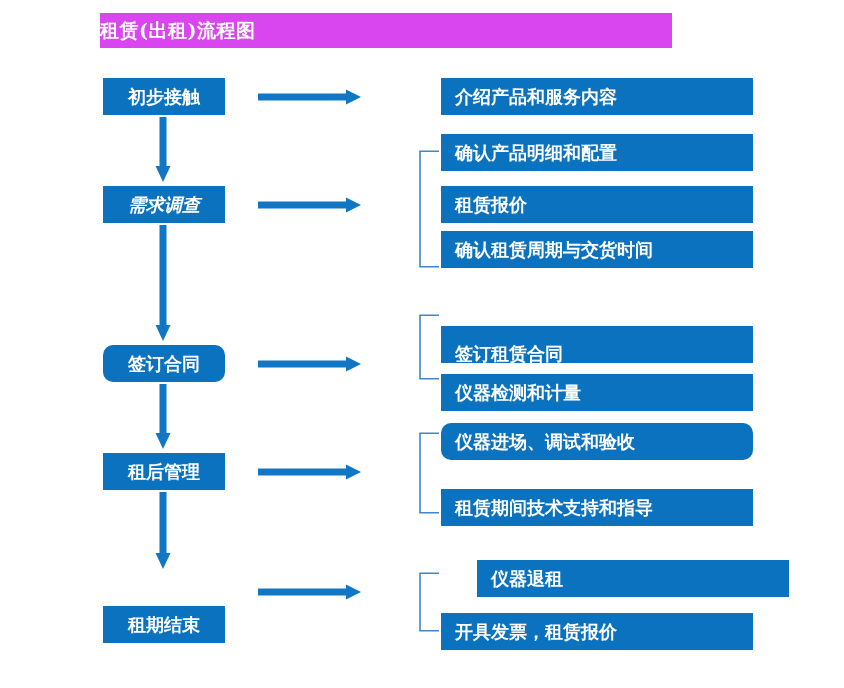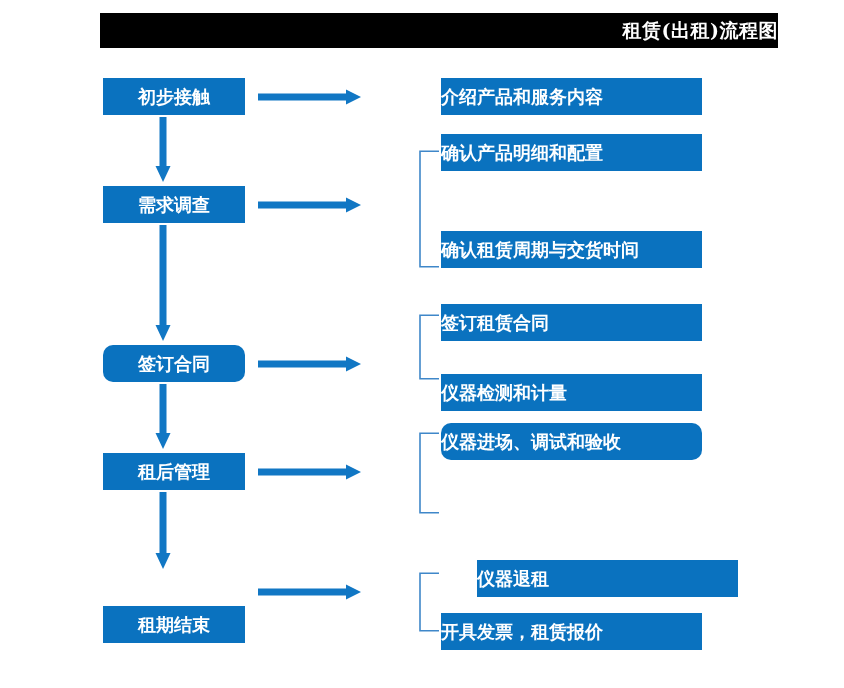--- a/index.html
+++ b/index.html
@@ -20,26 +20,26 @@
     left: 0; top: 0;
     width: 844px;
     height: 688px;
   }
 
   
   .title-bar {
     position: absolute;
     left: 100px;
     top: 13px;
-    width: 678px;
+    width: 572px;
     height: 35px;
-    background: #000000;
+    background: #d946ef;
     display: flex;
     align-items: center;
-    justify-content: flex-end;
+    justify-content: flex-start;
   }
   .title-bar .title-text {
     color: #ffffff;
     font-size: 19px;
     font-weight: bold;
     letter-spacing: 0.5px;
     line-height: 1;
     font-family: "DejaVu Serif", "Liberation Serif", serif;
   }
 
@@ -56,32 +56,33 @@
     font-weight: bold;
     font-size: 18px;
     line-height: 1;
     white-space: nowrap;
     font-family: "DejaVu Serif", "Liberation Serif", serif;
   }
 
   
   .node.stage {
     left: 103px;
-    width: 142px;
+    width: 122px;
     height: 37px;
     justify-content: center;
   }
   .node.stage .node-label { font-size: 18px; }
 
   
   .node.detail {
     left: 441px;
-    width: 261px;
+    width: 312px;
     height: 37px;
     justify-content: flex-start;
+    padding-left: 14px;
   }
   .node.detail .node-label { font-size: 18px; }
 
   
   .arrow-h {
     position: absolute;
     height: 18px;
   }
   .arrow-v {
     position: absolute;
@@ -102,21 +103,21 @@
 
 <div id="canvas">
 
   <div class="title-bar">
     <span class="title-text">租赁(出租)流程图</span>
   </div>
 
   <div class="node stage" style="top:78px;">
     <span class="node-label">初步接触</span>
   </div>
-  <div class="node stage" style="top:186px;">
+  <div class="node stage" style="top:186px;font-style:italic;">
     <span class="node-label">需求调查</span>
   </div>
   <div class="node stage" style="top:345px;border-radius:10px;">
     <span class="node-label">签订合同</span>
   </div>
   <div class="node stage" style="top:453px;">
     <span class="node-label">租后管理</span>
   </div>
   <div class="node stage" style="top:573px;margin-top:33px;">
     <span class="node-label">租期结束</span>
@@ -198,32 +199,38 @@
       <path d="M21 1.2 L2 1.2 L2 58.8 L21 58.8" fill="none" stroke="#3f87c9" stroke-width="1.6"></path>
     </svg>
   </div>
 
   <div class="node detail" style="top:78px;">
     <span class="node-label">介绍产品和服务内容</span>
   </div>
   <div class="node detail" style="top:134px;text-align:center;">
     <span class="node-label">确认产品明细和配置</span>
   </div>
+  <div class="node detail" style="top:186px;">
+    <span class="node-label">租赁报价</span>
+  </div>
   <div class="node detail" style="top:231px;text-align:center;">
     <span class="node-label">确认租赁周期与交货时间</span>
   </div>
-  <div class="node detail" style="top:304px;">
+  <div class="node detail" style="top:326px;align-items:flex-end;">
     <span class="node-label">签订租赁合同</span>
   </div>
   <div class="node detail" style="top:374px;">
     <span class="node-label">仪器检测和计量</span>
   </div>
   <div class="node detail" style="top:423px;border-radius:10px;">
     <span class="node-label">仪器进场、调试和验收</span>
   </div>
+  <div class="node detail" style="top:489px;">
+    <span class="node-label">租赁期间技术支持和指导</span>
+  </div>
   <div class="node detail" style="top:560px;margin-left:36px;">
     <span class="node-label">仪器退租</span>
   </div>
   <div class="node detail" style="top:613px;">
     <span class="node-label">开具发票，租赁报价</span>
   </div>
 
 </div>
 
 </body></html>

